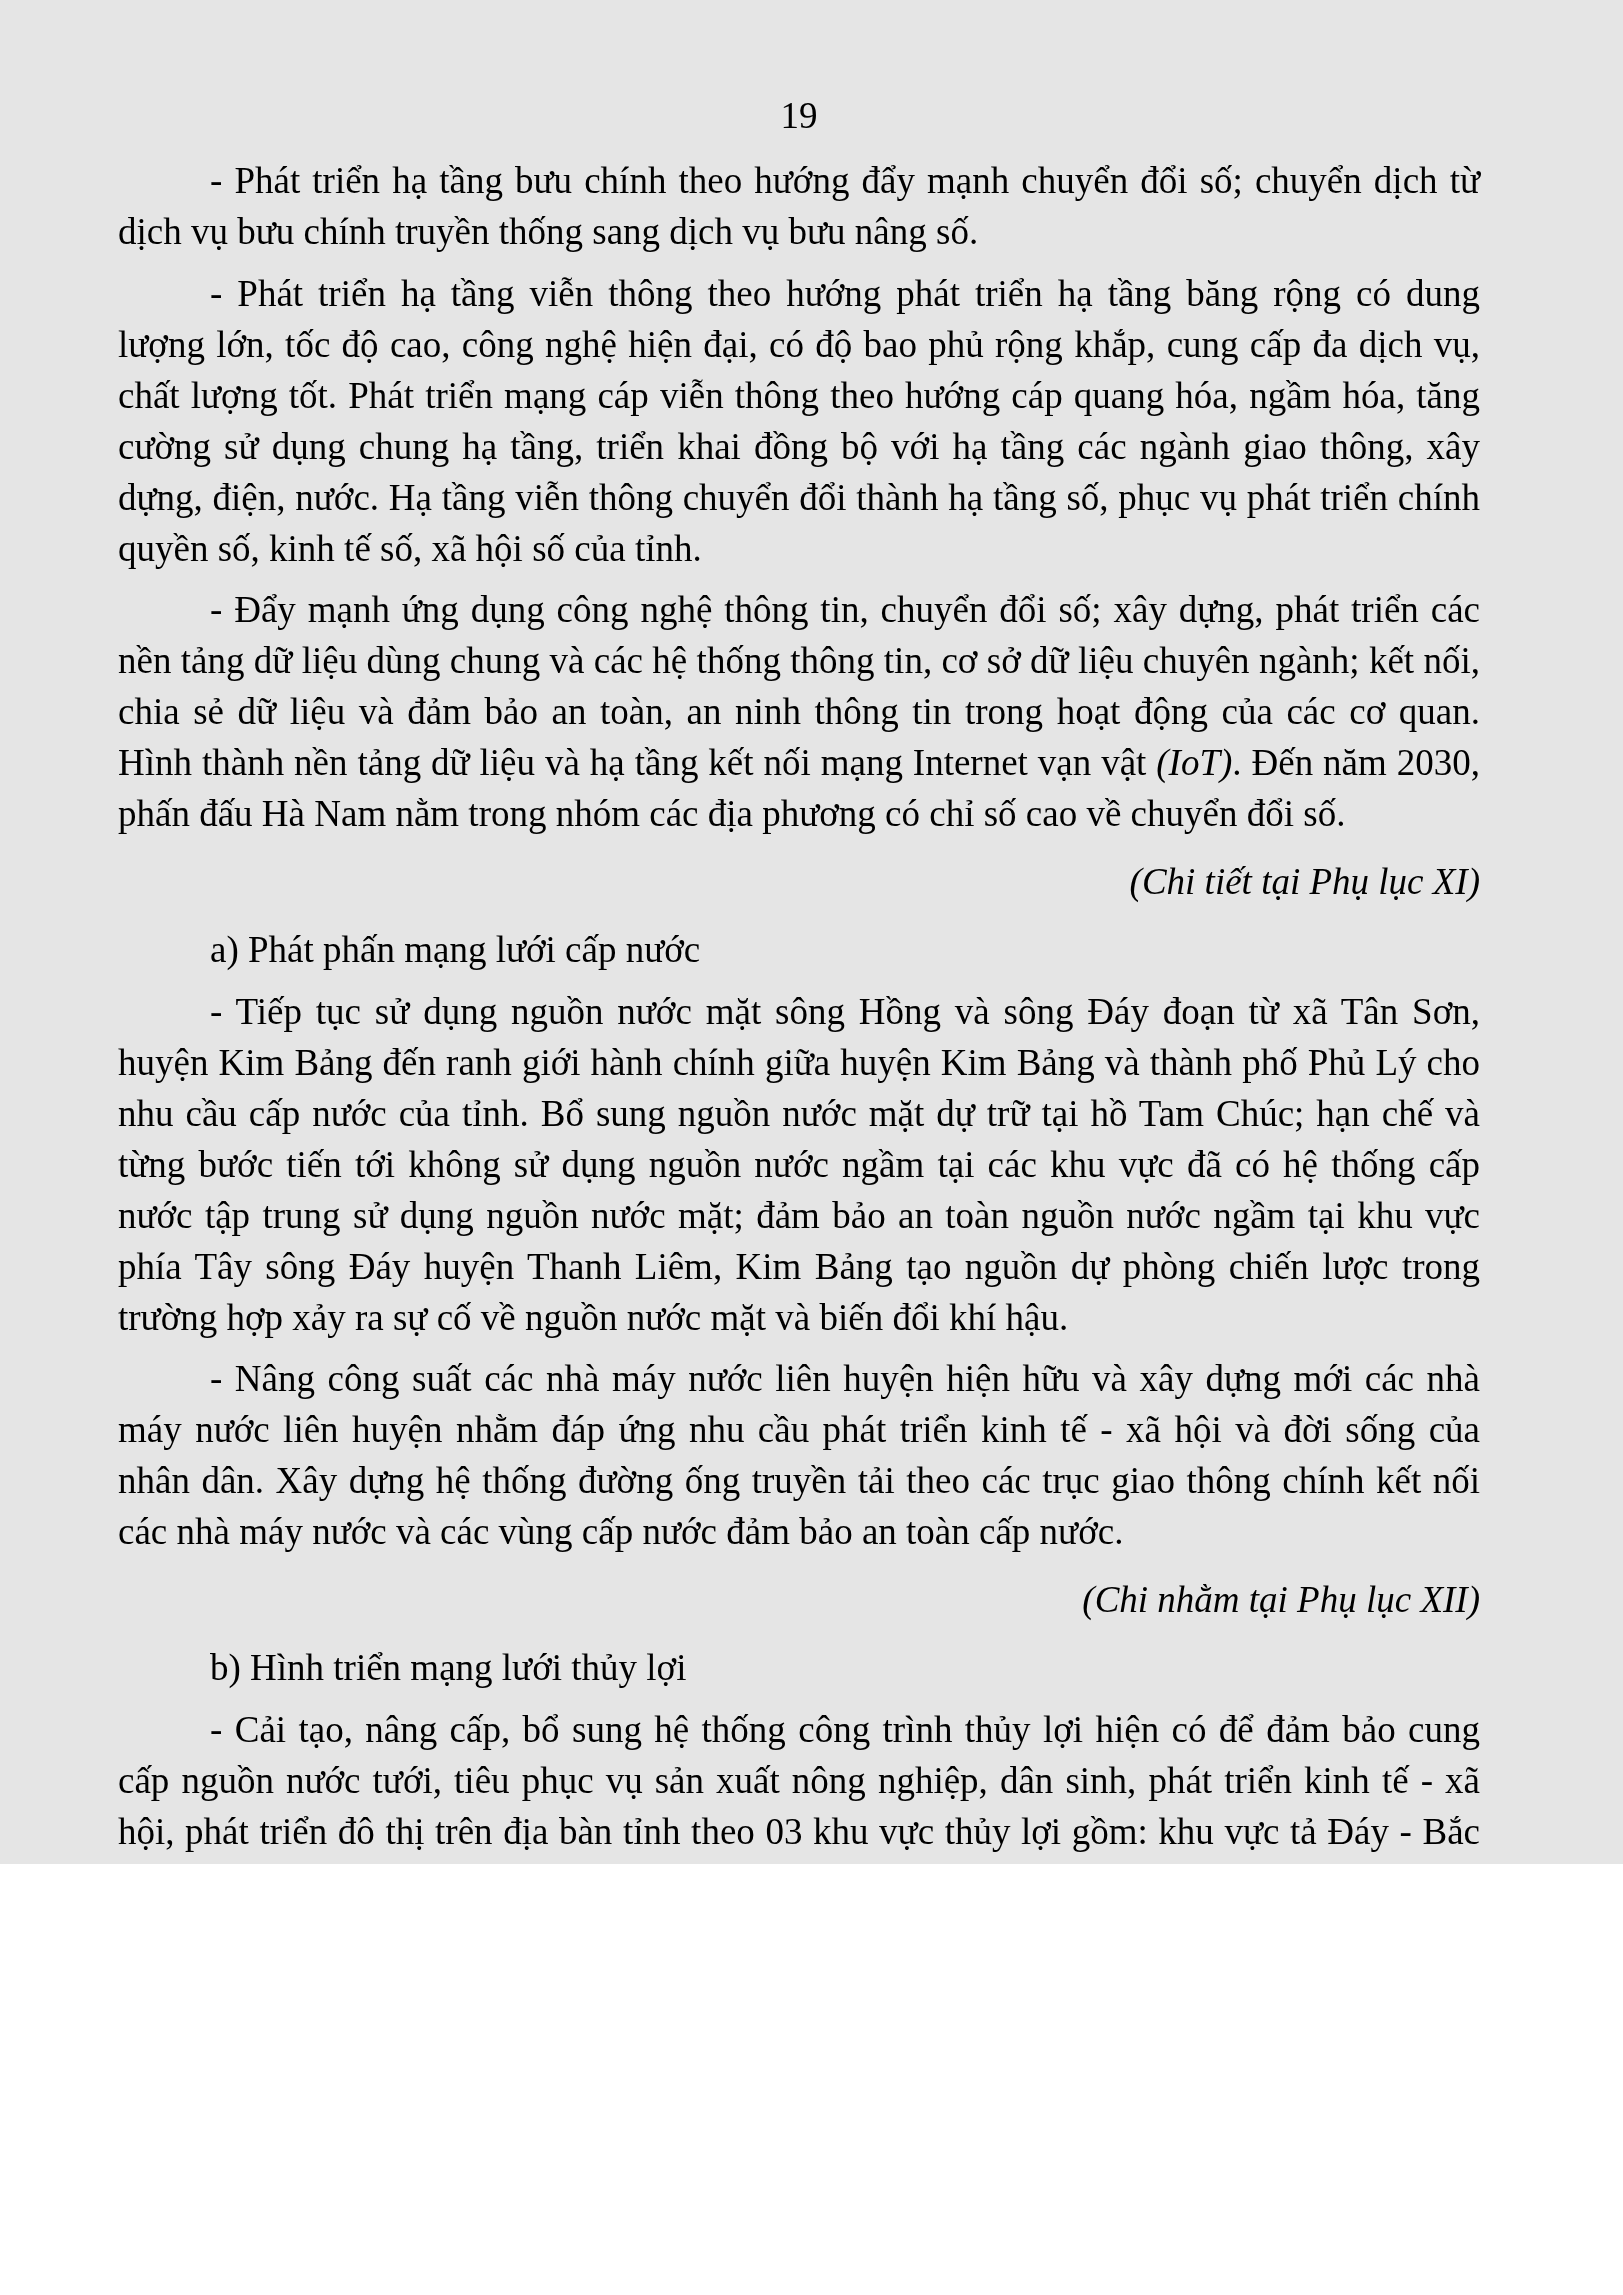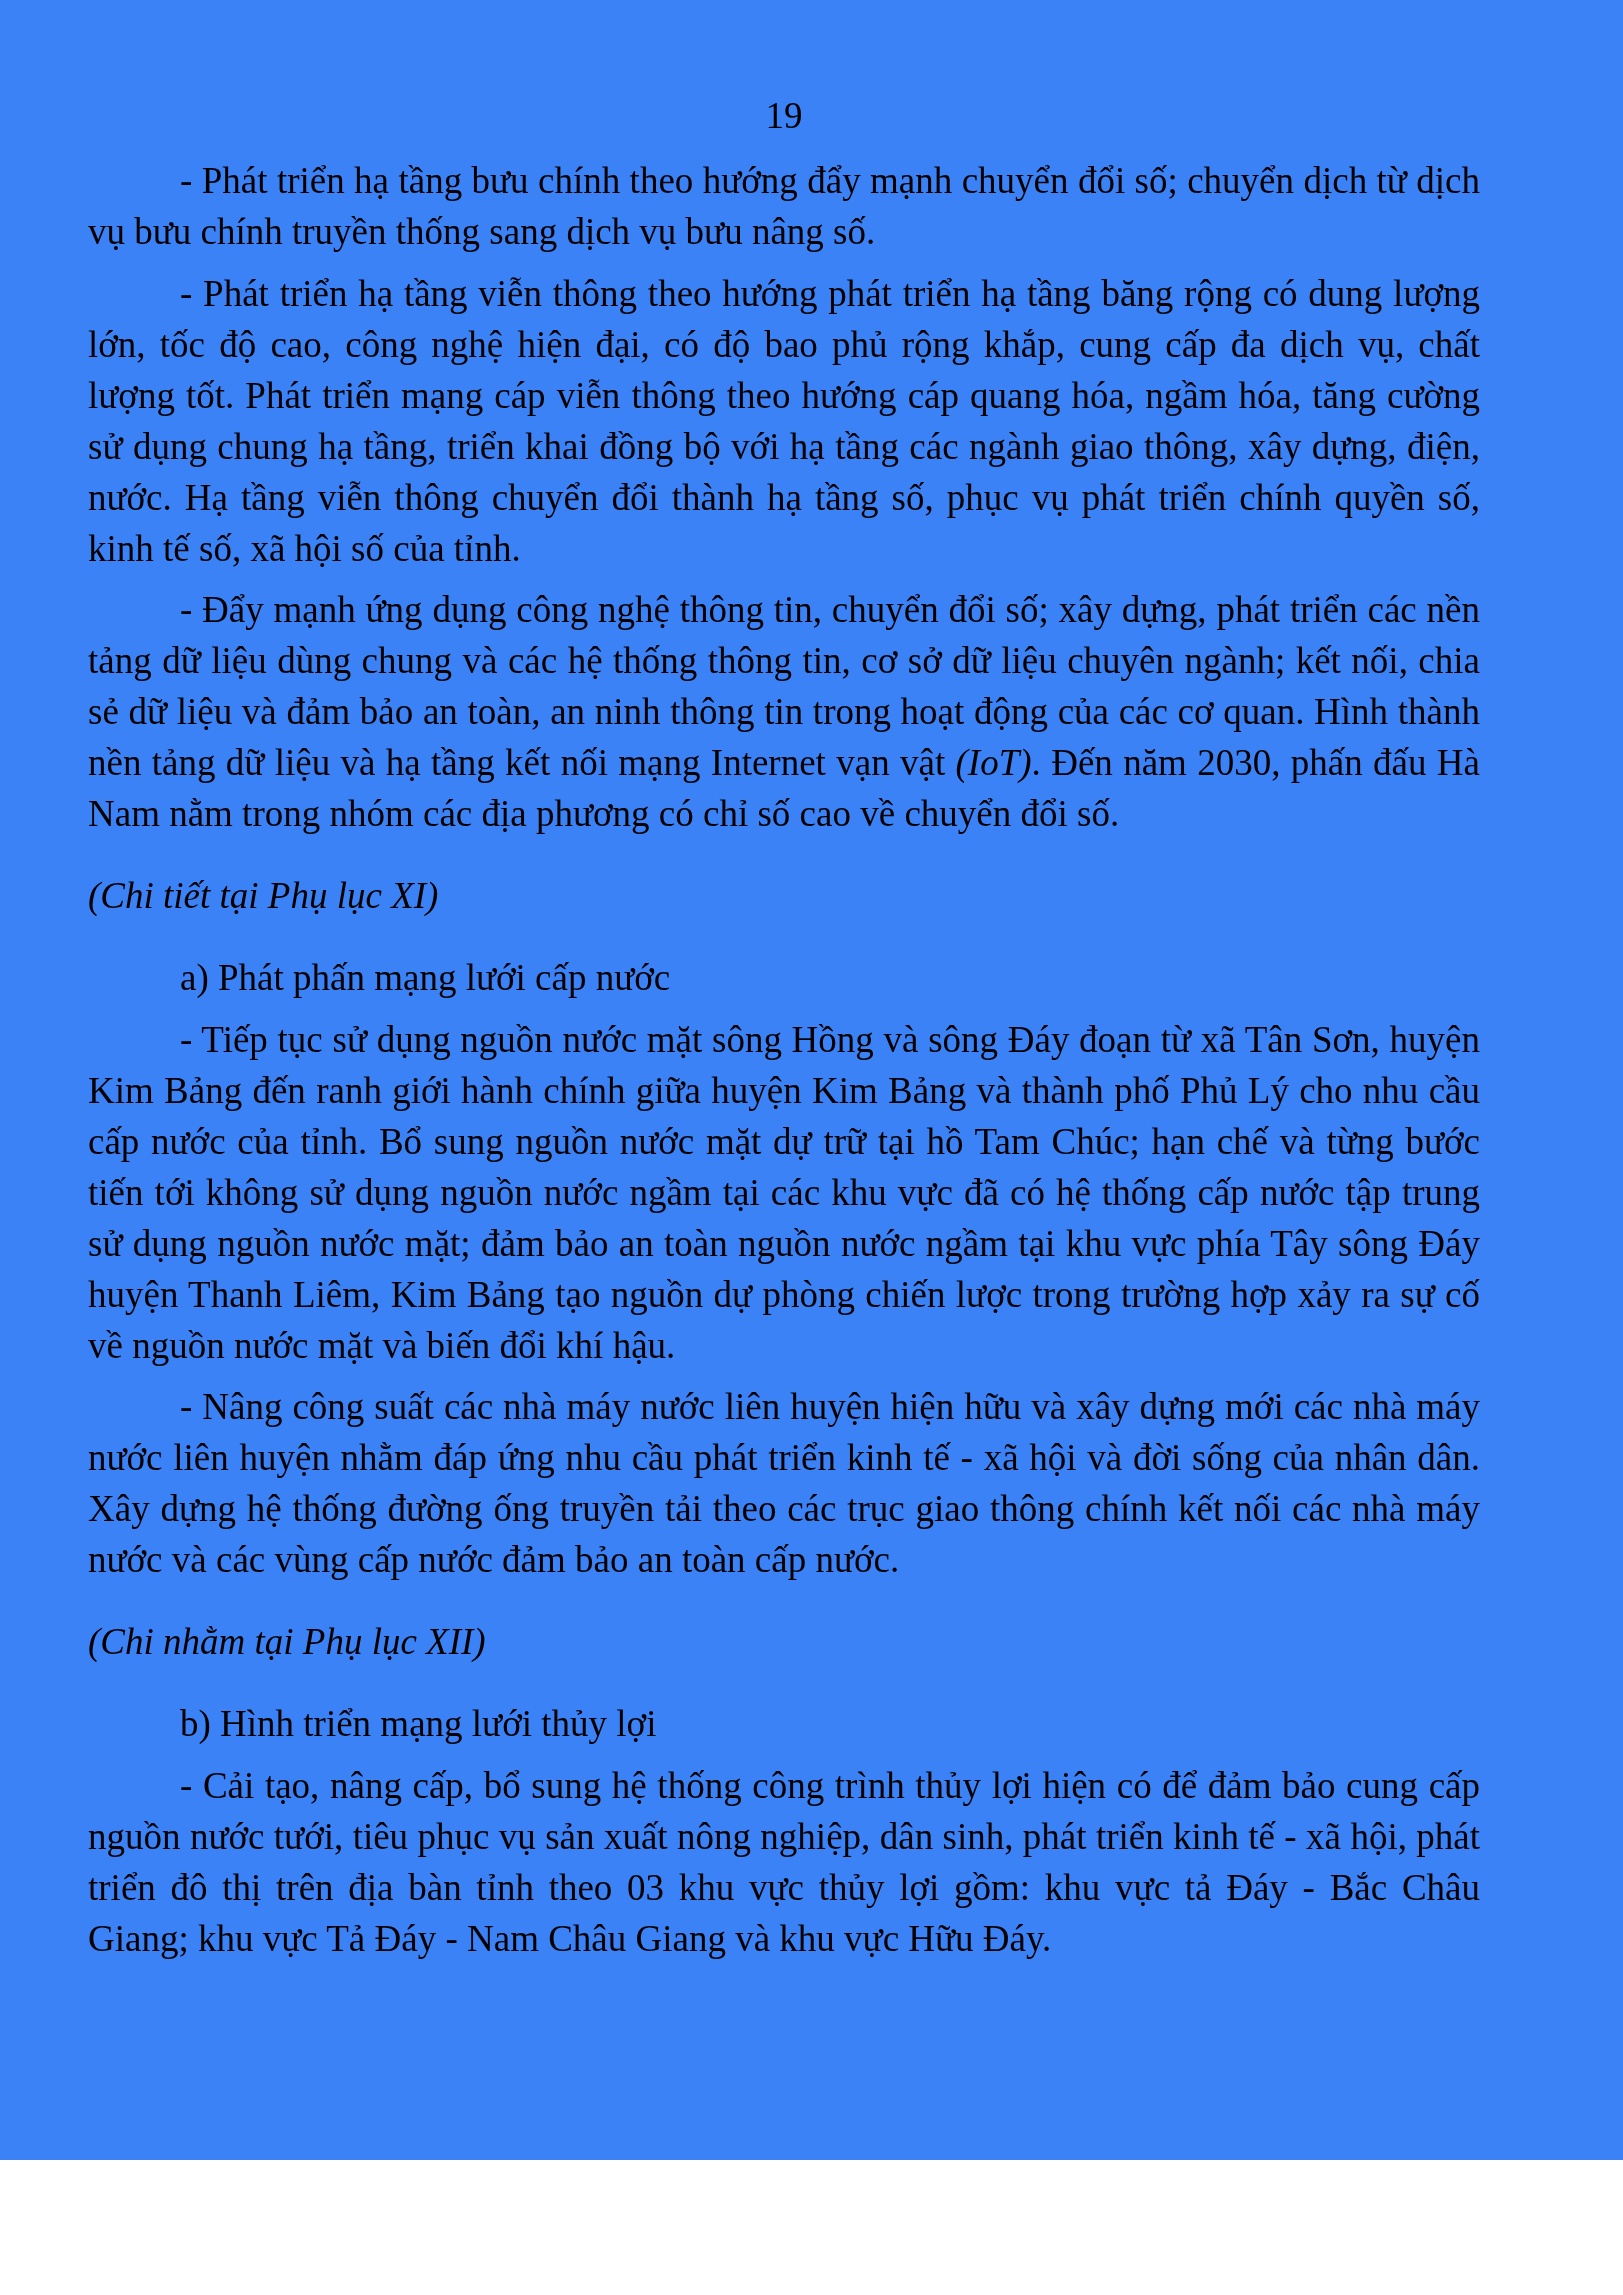--- a/index.html
+++ b/index.html
@@ -3,28 +3,28 @@
 <meta charset="utf-8">
 <style>
   html, body {
     margin: 0;
     padding: 0;
     background: #ffffff;
   }
   .page {
     position: relative;
     width: 1623px;
-    height: 2160px;
-    background: #3b82f6;
+    height: 1864px;
+    background: #e5e5e5;
     color: #000000;
     font-family: "Liberation Serif", "DejaVu Serif", serif;
     font-size: 37px;
     line-height: 51px;
     box-sizing: border-box;
-    padding: 90px 143px 79px 88px;
+    padding: 90px 143px 79px 118px;
     overflow: hidden;
   }
   .page-number {
     text-align: center;
     margin: 0 0 14.4px 0;
   }
   .para {
     margin: 10.5px 0;
     text-align: justify;
     text-indent: 92px;
@@ -34,22 +34,22 @@
     margin: 17px 0;
     text-indent: 92px;
     font-size: 37px;
   }
   .subheading {
     margin: 10.5px 0;
     text-indent: 92px;
   }
   .appendix-note {
     font-style: italic;
-    text-align: left;
-    margin: 31px 0;
+    text-align: right;
+    margin: 17px 0;
     text-indent: 0;
   }
   .italic {
     font-style: italic;
   }
 </style>
 </head>
 <body>
 
 <div class="page">

